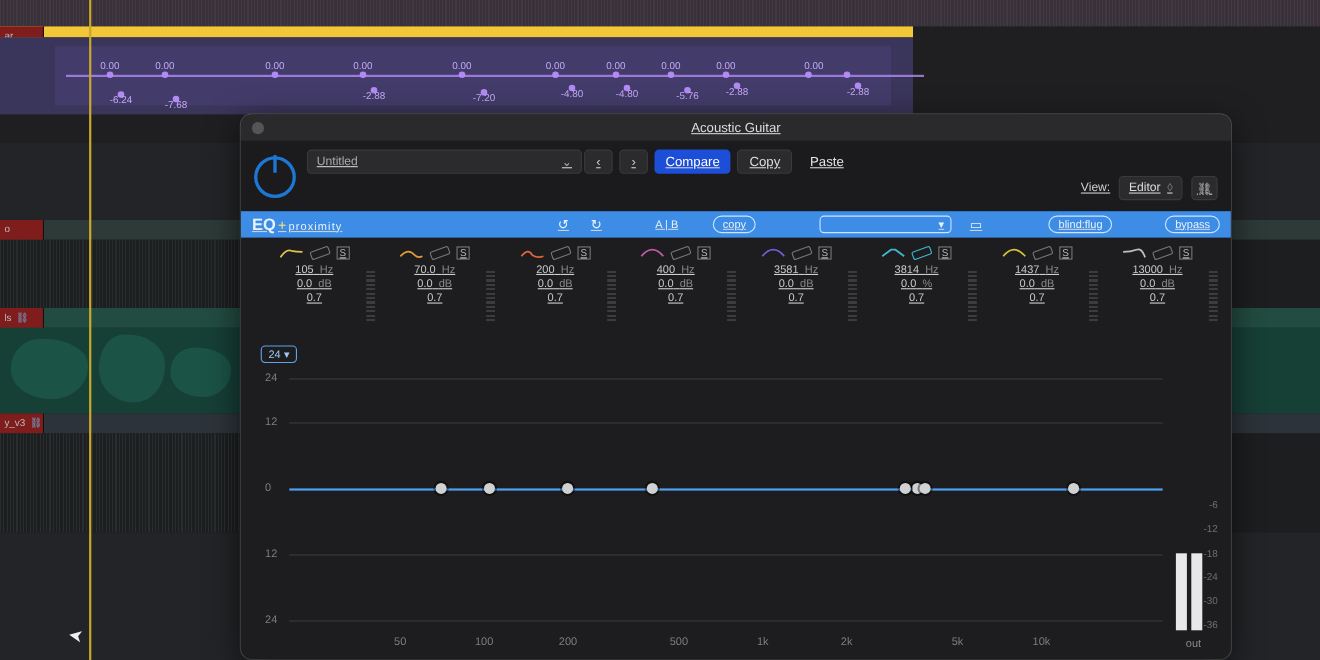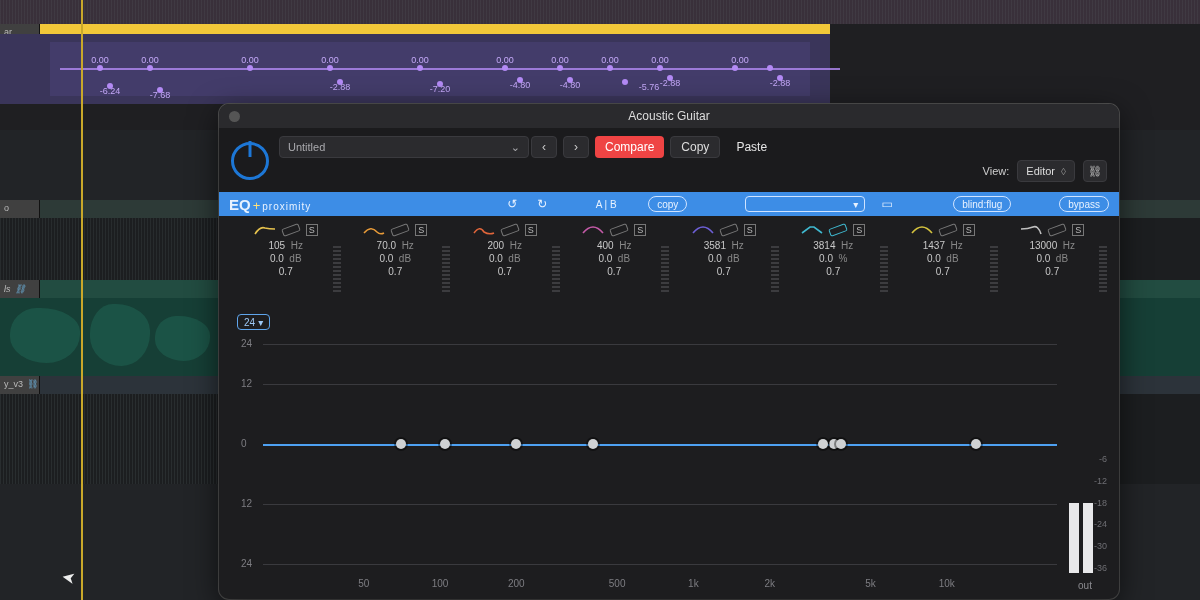--- a/index.html
+++ b/index.html
@@ -9,38 +9,38 @@
   .bg-tracks { position: absolute; inset: 0; background: #1f1f22; }
   .track-row { position: absolute; left: 0; right: 0; }
   .track-wave { position: absolute; inset: 0; background: repeating-linear-gradient(90deg, rgba(120,140,140,.35) 0 1px, transparent 1px 3px); opacity:.5; }
   .yellowbar { position:absolute; left:0; right:370px; top:24px; height:10px; background:#f2c839; }
   .clip { position:absolute; top:34px; height:70px; left:0; right:370px; background:#3a355a; }
   .clip-inner { position:absolute; left:50px; right:20px; top:8px; bottom:8px; background: rgba(120,100,200,.15); }
   .aut-node { position:absolute; width:6px; height:6px; border-radius:50%; background:#b38af5; transform:translate(-50%,-50%); }
   .aut-label { position:absolute; font-size:9px; color:#c4a8f8; transform:translateX(-50%); white-space:nowrap; }
   .aut-line { position:absolute; height:2px; background:#b38af5; opacity:.8; }
   .playhead { position:absolute; top:0; bottom:0; width:2px; background:#c9a82a; left:81px; }
-  .trackhead { position:absolute; left:0; width:40px; background:#404040; border-right:1px solid #111; font-size:9px; color:#bbb; padding:3px 4px; display:flex; flex-direction:column; gap:2px; }
+  .trackhead { position:absolute; left:0; width:40px; background:#7f1d1d; border-right:1px solid #111; font-size:9px; color:#bbb; padding:3px 4px; display:flex; flex-direction:column; gap:2px; }
   
   .blob { position:absolute; background:#1e5c4d; border-radius:40% 60% 50% 55% / 50% 45% 55% 50%; opacity:.7; }
 
   
-  .plugin { position:absolute; left:219px; top:104px; width:900px; height:495px; background:#1d1d1f; border-radius:10px; box-shadow:0 8px 30px rgba(0,0,0,.6), 0 0 0 1px #555; overflow:hidden; color:#cfcfcf; }
+  .plugin { position:absolute; left:219px; top:104px; width:900px; height:495px; background:#1d1d1f; border-radius:10px; box-shadow:0 8px 30px rgba(0,0,0,.6), 0 0 0 1px #555; overflow:hidden; color:#cfcfcf;text-decoration:underline; }
   .titlebar { height:24px; background:#2a2a2d; display:flex; align-items:center; justify-content:center; position:relative; }
   .titlebar .dot { position:absolute; left:10px; top:7px; width:11px; height:11px; border-radius:50%; background:#555; }
   .titlebar .title { font-size:12px; color:#ddd; }
   .hostbar { height:64px; background:#1b1b1d; display:flex; align-items:flex-start; padding:8px 12px; gap:10px; }
   .power { width:38px; height:38px; border:3px solid #1d77d6; border-radius:50%; position:relative; margin-top:6px; }
   .power::after { content:""; position:absolute; left:50%; top:-4px; width:3px; height:16px; background:#1d77d6; transform:translateX(-50%); }
   .hostcol { display:flex; flex-direction:row; gap:2px; flex:1; }
   .preset { width:250px; height:22px; background:#2b2b2e; border:1px solid #3a3a3e; border-radius:4px; display:flex; align-items:center; padding:0 8px; color:#a9a9ad; justify-content:space-between; }
   .rowbtns { display:flex; gap:6px; align-items:center; }
   .nav { width:26px; height:22px; background:#2b2b2e; border:1px solid #3a3a3e; border-radius:4px; display:flex; align-items:center; justify-content:center; color:#ccc; font-size:12px; }
   .btn { height:22px; padding:0 10px; border-radius:4px; display:flex; align-items:center; font-size:12px; }
-  .btn.blue { background:#ef4444; color:#fff; }
+  .btn.blue { background:#1d4ed8; color:#fff; }
   .btn.dark { background:#2b2b2e; border:1px solid #3a3a3e; color:#ddd; }
   .btn.ghost { color:#e5e5e5; }
   .viewgrp { margin-left:auto; display:flex; align-items:center; gap:8px; align-self:flex-end; margin-bottom:2px; }
   .selview { background:#2b2b2e; border:1px solid #3a3a3e; border-radius:4px; height:22px; padding:0 8px; display:flex; align-items:center; gap:6px; color:#ddd; }
   .chain { width:24px; height:22px; background:#2b2b2e; border:1px solid #3a3a3e; border-radius:4px; display:flex; align-items:center; justify-content:center; }
 
   .stripe { height:24px; background:#3d8de6; display:flex; align-items:center; padding:0 10px; gap:14px; color:#e8f2ff; }
   .stripe .brand { display:flex; align-items:baseline; gap:2px; font-size:13px; }
   .stripe .brand b { font-size:15px; }
   .stripe .sep { flex:1; }
@@ -120,35 +120,35 @@
   <div class="aut-label" style="top:55px;left:560px;">0.00</div>
   <div class="aut-label" style="top:55px;left:610px;">0.00</div>
   <div class="aut-label" style="top:55px;left:660px;">0.00</div>
   <div class="aut-label" style="top:55px;left:740px;">0.00</div>
   <div class="aut-label" style="top:86px;left:110px;">-6.24</div>
   <div class="aut-label" style="top:90px;left:160px;">-7.68</div>
   <div class="aut-label" style="top:82px;left:340px;">-2.88</div>
   <div class="aut-label" style="top:84px;left:440px;">-7.20</div>
   <div class="aut-label" style="top:80px;left:520px;">-4.80</div>
   <div class="aut-label" style="top:80px;left:570px;">-4.80</div>
-  <div class="aut-label" style="top:82px;left:625px;margin-left:24px;">-5.76</div>
+  <div class="aut-label" style="top:82px;left:625px;">-5.76</div>
   <div class="aut-label" style="top:78px;left:670px;">-2.88</div>
   <div class="aut-label" style="top:78px;left:780px;">-2.88</div>
 
   <div class="track-row" style="top:130px;height:70px;background:#222427;"></div>
   <div class="track-row" style="top:200px;height:18px;background:#2d3a37;">
      <div class="trackhead" style="top:0;height:18px;">
         <span>o</span>
       </div>
   </div>
   <div class="track-row" style="top:218px;height:62px;background:#1c1e20;">
      <div class="track-wave" style="left:0;width:220px;opacity:.35"></div>
   </div>
   <div class="track-row" style="top:280px;height:18px;background:#224c41;">
-     <div class="trackhead" style="top:0;height:18px;flex-direction:row;align-items:center;gap:4px;font-style:italic;">
+     <div class="trackhead" style="top:0;height:18px;flex-direction:row;align-items:center;gap:4px;">
         <span>ls</span>
         <span style="color:#6fb8e6">⛓</span>
      </div>
   </div>
   <div class="track-row" style="top:298px;height:78px;background:#163f36;">
      <div class="blob" style="left:10px;top:10px;width:70px;height:55px;"></div>
      <div class="blob" style="left:90px;top:6px;width:60px;height:62px;"></div>
      <div class="blob" style="left:155px;top:18px;width:55px;height:45px;"></div>
   </div>
   <div class="track-row" style="top:376px;height:18px;background:#2c333a;">

